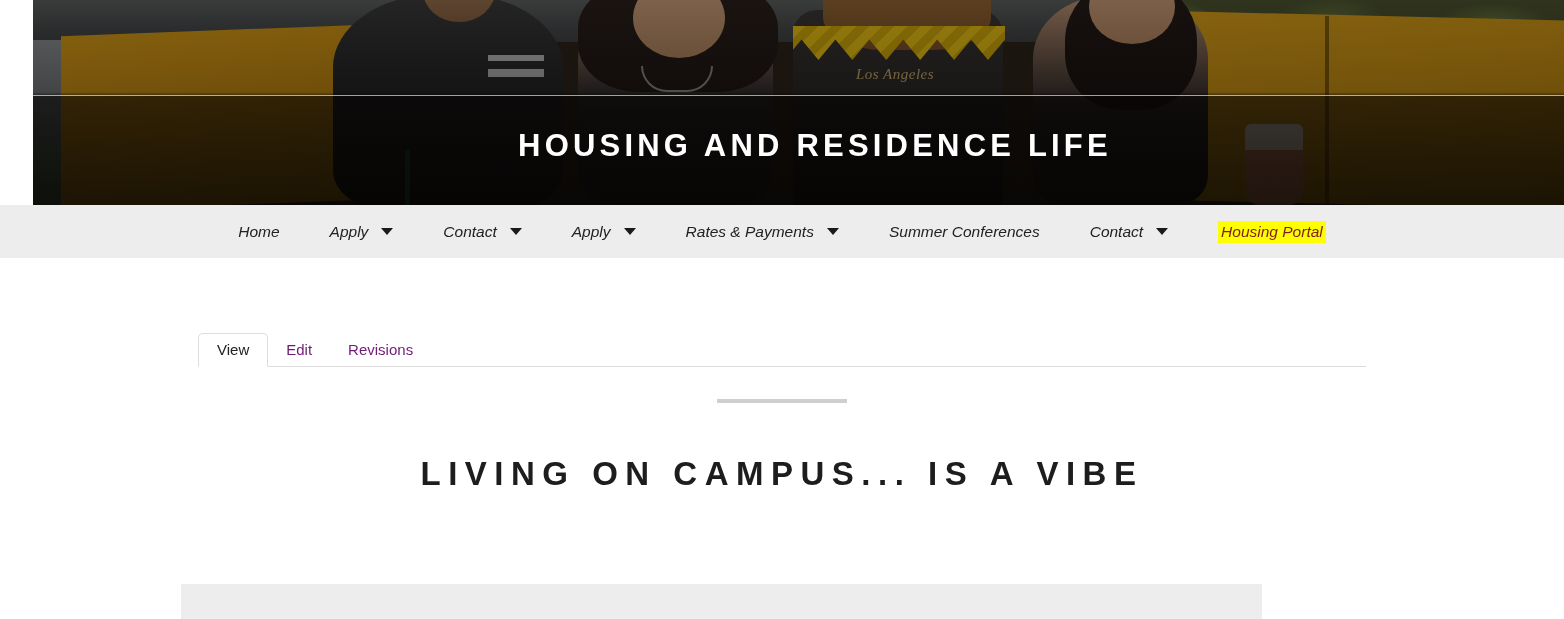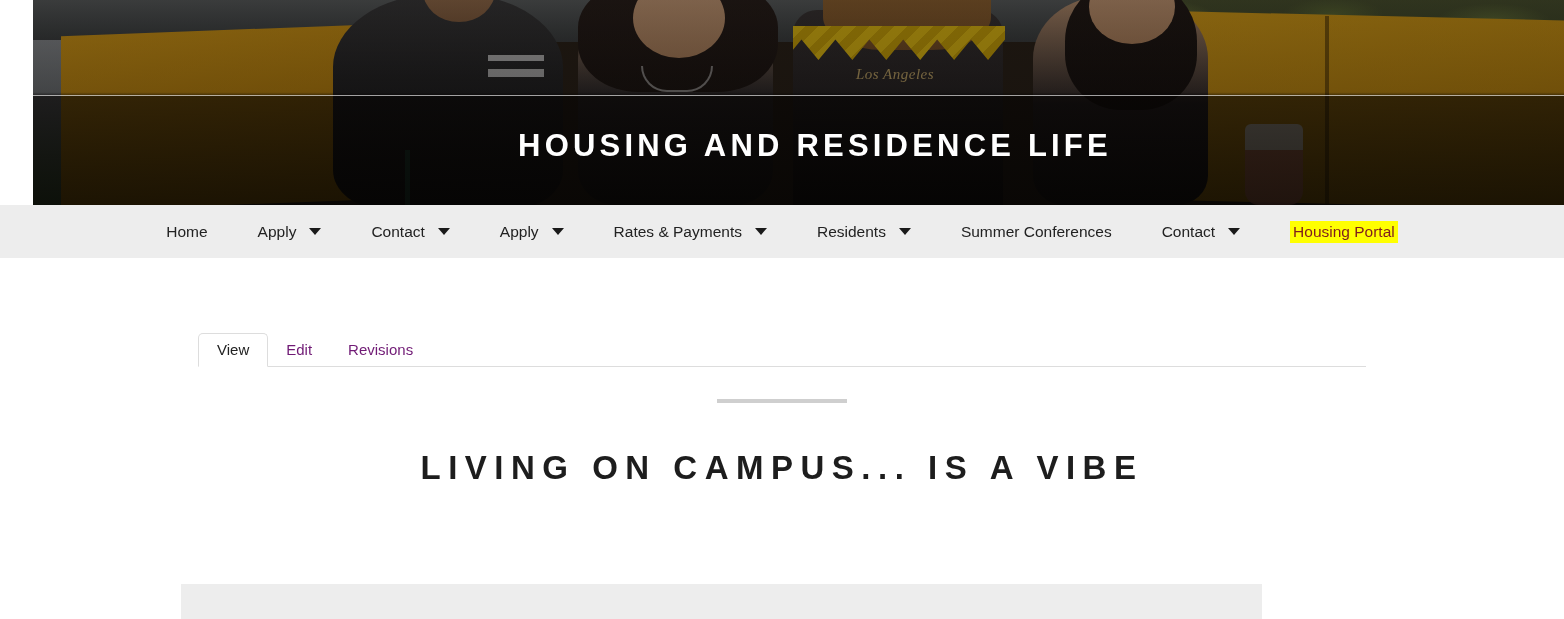--- a/index.html
+++ b/index.html
@@ -169,21 +169,21 @@
     height: 53px;
     background: #ededed;
     display: flex;
     align-items: center;
     justify-content: center;
   }
   .nav-list {
     display: flex;
     align-items: center;
     list-style: none;
-    margin: 0; padding: 0;
+    margin: 0; padding: 0; font-style: italic;
   }
   .nav-item {
     display: flex;
     align-items: center;
     padding: 0 25px;
     height: 53px;
     cursor: pointer;
   }
   .nav-label {
     font-size: 15.5px;
@@ -242,21 +242,21 @@
   .divider-rule {
     position: absolute;
     left: 717px;
     top: 141px;
     width: 130px;
     height: 4px;
     background: #cfcfcf;
   }
   .page-heading {
     position: absolute;
-    left: 0; top: 169px;
+    left: 0; top: 175px;
     width: 1564px;
     text-align: center;
     font-size: 33px;
     font-weight: bold;
     color: #1d1d1d;
     letter-spacing: 7.5px;
   }
   .gray-panel {
     position: absolute;
     left: 181px;
@@ -316,24 +316,20 @@
         </li>
         <li class="nav-item">
           <span class="nav-label">Apply</span>
           <span class="nav-caret"></span>
         </li>
         <li class="nav-item">
           <span class="nav-label">Rates &amp; Payments</span>
           <span class="nav-caret"></span>
         </li>
         <li class="nav-item">
-          <span class="nav-label">Residents</span>
-          <span class="nav-caret"></span>
-        </li>
-        <li class="nav-item">
           <span class="nav-label">Summer Conferences</span>
         </li>
         <li class="nav-item">
           <span class="nav-label">Contact</span>
           <span class="nav-caret"></span>
         </li>
         <li class="nav-item highlight">
           <span class="nav-label">Housing Portal</span>
         </li>
       </ul>

